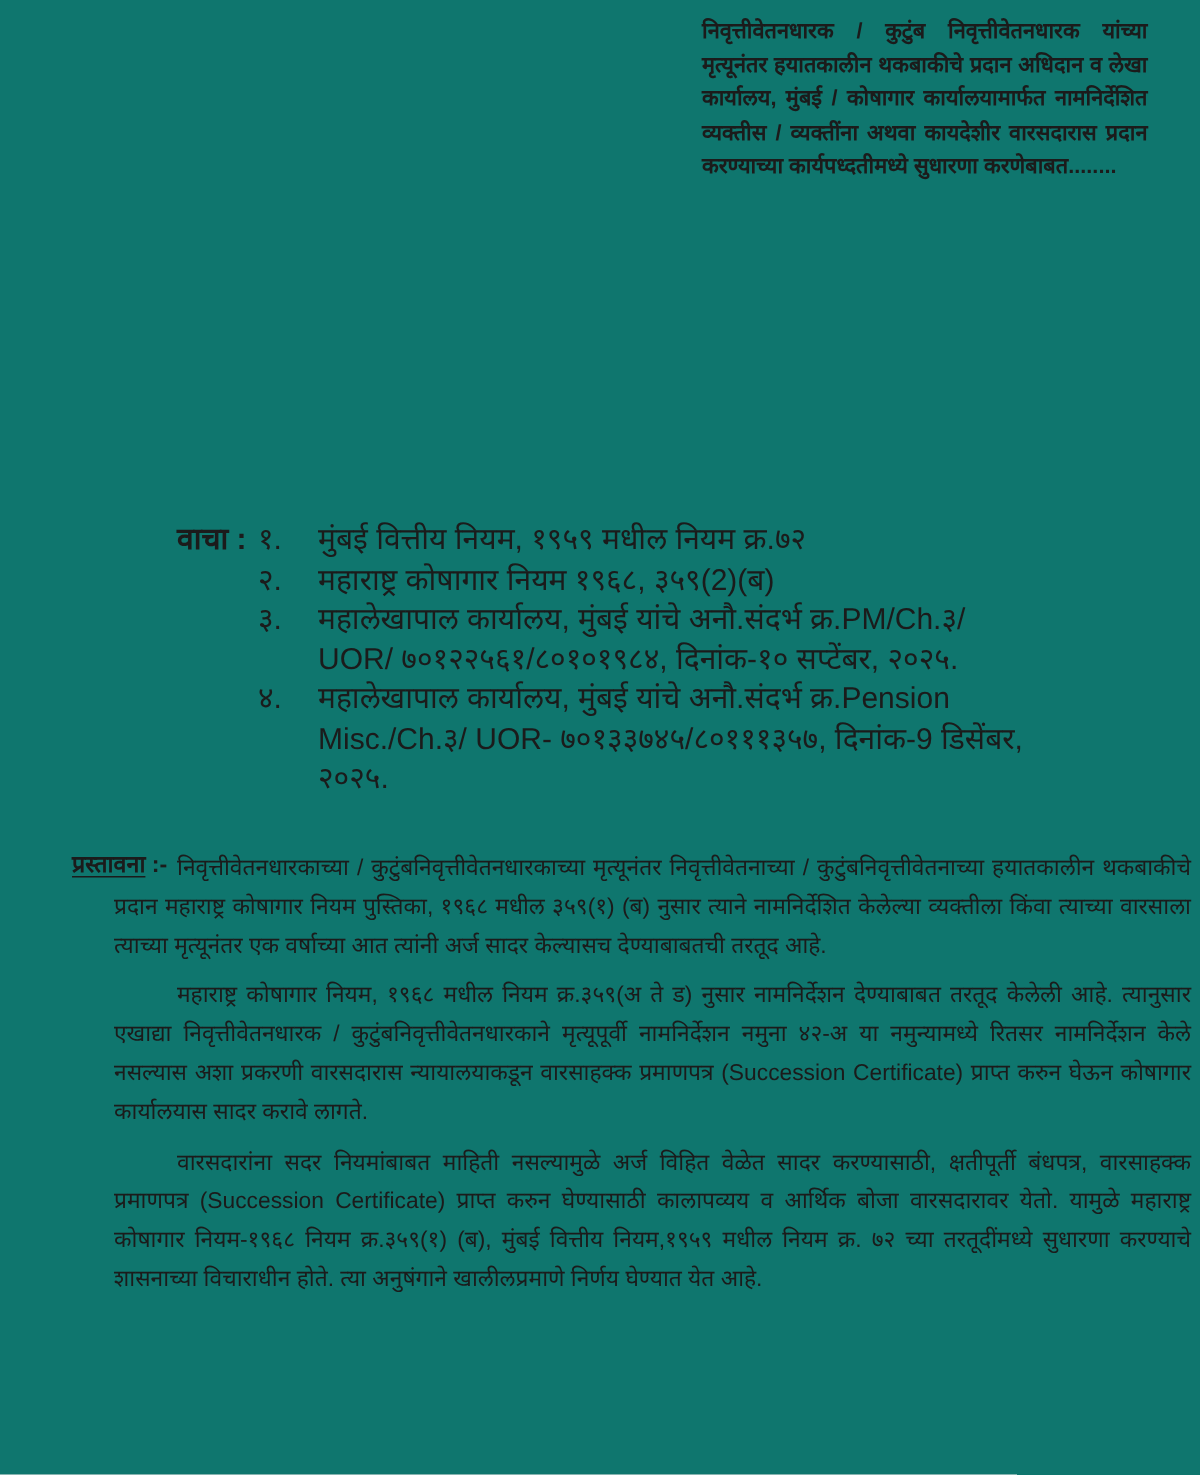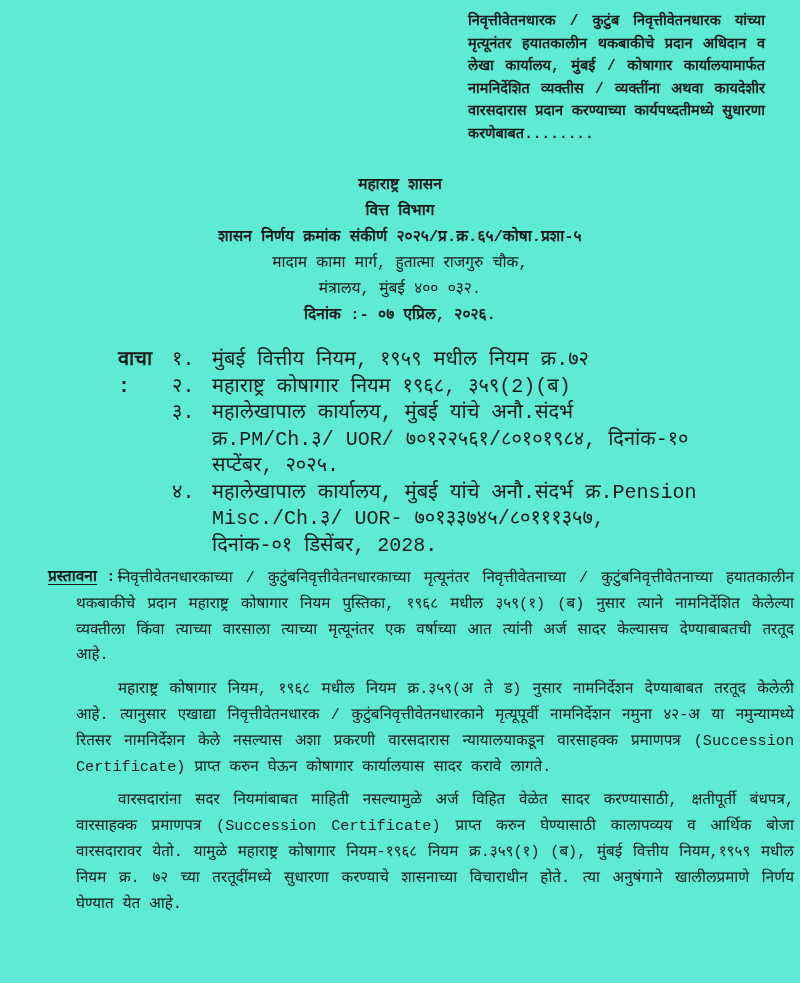--- a/index.html
+++ b/index.html
@@ -5,23 +5,23 @@
   html, body {
     margin: 0;
     padding: 0;
     background: #e8e8e8;
   }
   .page {
     position: relative;
     width: 800px;
     height: 983px;
     margin: 0 auto;
-    background: #5eead4;
+    background: #0f766e;
     color: #1b1b1b;
-    font-family: Liberation Mono, monospace;
+    font-family: Liberation Sans, sans-serif;
     overflow: hidden;
   }
   
   .subject-block {
     position: absolute;
     top: 10px;
     left: 468px;
     width: 297px;
     font-size: 14.5px;
     font-weight: 700;
@@ -101,47 +101,39 @@
     text-indent: 42px;
   }
 </style>
 </head>
 <body>
 
 <div class="page">
 
   <div class="subject-block">निवृत्तीवेतनधारक / कुटुंब निवृत्तीवेतनधारक यांच्या मृत्यूनंतर हयातकालीन थकबाकीचे प्रदान अधिदान व लेखा कार्यालय, मुंबई / कोषागार कार्यालयामार्फत नामनिर्देशित व्यक्तीस / व्यक्तींना अथवा कायदेशीर वारसदारास प्रदान करण्याच्या कार्यपध्दतीमध्ये सुधारणा करणेबाबत........</div>
 
-  <div class="header-block">
-    <div class="h-line bold">महाराष्ट्र शासन</div>
-    <div class="h-line bold">वित्त विभाग</div>
-    <div class="h-line bold">शासन निर्णय क्रमांक संकीर्ण २०२५/प्र.क्र.६५/कोषा.प्रशा-५</div>
-    <div class="h-line">मादाम कामा मार्ग, हुतात्मा राजगुरु चौक,</div>
-    <div class="h-line">मंत्रालय, मुंबई ४०० ०३२.</div>
-    <div class="h-line bold">दिनांक :- ०७ एप्रिल, २०२६.</div>
-  </div>
 
   <div class="read-section">
     <div class="read-label">वाचा :</div>
     <div class="read-items">
       <div class="read-item">
         <span class="num">१.</span>
         <span class="txt">मुंबई वित्तीय नियम, १९५९ मधील नियम क्र.७२</span>
       </div>
       <div class="read-item">
         <span class="num">२.</span>
         <span class="txt">महाराष्ट्र कोषागार नियम १९६८, ३५९(2)(ब)</span>
       </div>
       <div class="read-item">
         <span class="num">३.</span>
         <span class="txt">महालेखापाल कार्यालय, मुंबई यांचे अनौ.संदर्भ क्र.PM/Ch.३/ UOR/ ७०१२२५६१/८०१०१९८४, दिनांक-१० सप्टेंबर, २०२५.</span>
       </div>
       <div class="read-item">
         <span class="num">४.</span>
-        <span class="txt">महालेखापाल कार्यालय, मुंबई यांचे अनौ.संदर्भ क्र.Pension Misc./Ch.३/ UOR- ७०१३३७४५/८०१११३५७, दिनांक-०१ डिसेंबर, 2028.</span>
+        <span class="txt">महालेखापाल कार्यालय, मुंबई यांचे अनौ.संदर्भ क्र.Pension Misc./Ch.३/ UOR- ७०१३३७४५/८०१११३५७, दिनांक-9 डिसेंबर, २०२५.</span>
       </div>
     </div>
   </div>
 
   <div class="preamble-heading">
     <span class="underlined">प्रस्तावना</span><span> :-</span>
   </div>
 
   <div class="body-text">
     <p>निवृत्तीवेतनधारकाच्या / कुटुंबनिवृत्तीवेतनधारकाच्या मृत्यूनंतर निवृत्तीवेतनाच्या / कुटुंबनिवृत्तीवेतनाच्या हयातकालीन थकबाकीचे प्रदान महाराष्ट्र कोषागार नियम पुस्तिका, १९६८ मधील ३५९(१) (ब) नुसार त्याने नामनिर्देशित केलेल्या व्यक्तीला किंवा त्याच्या वारसाला त्याच्या मृत्यूनंतर एक वर्षाच्या आत त्यांनी अर्ज सादर केल्यासच देण्याबाबतची तरतूद आहे.</p>

